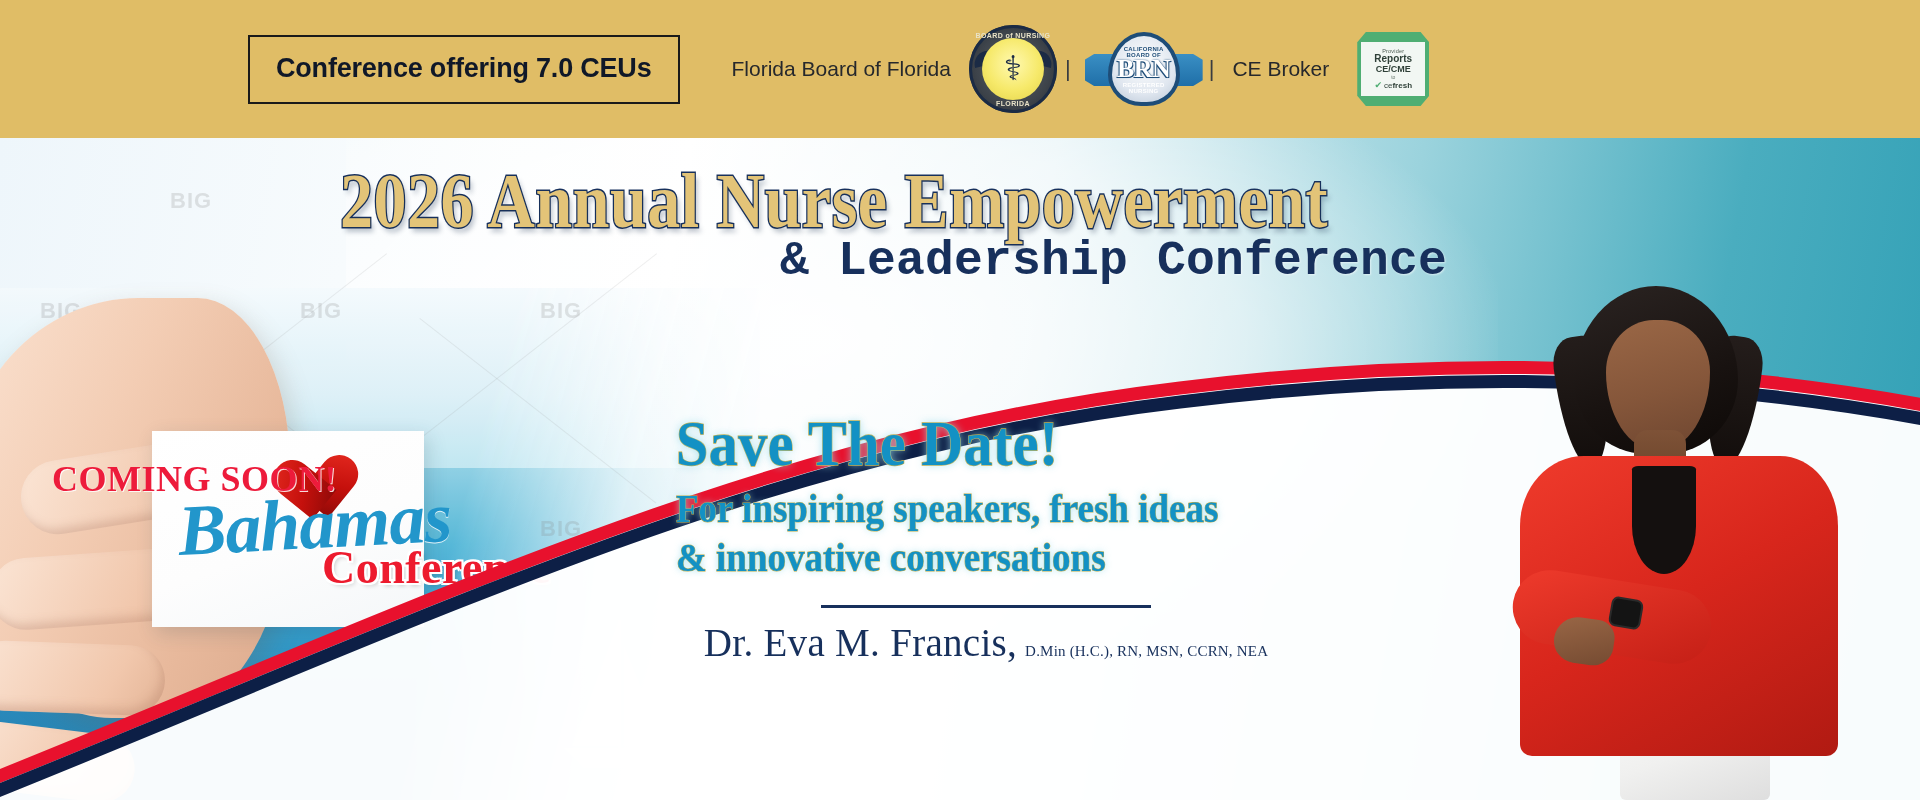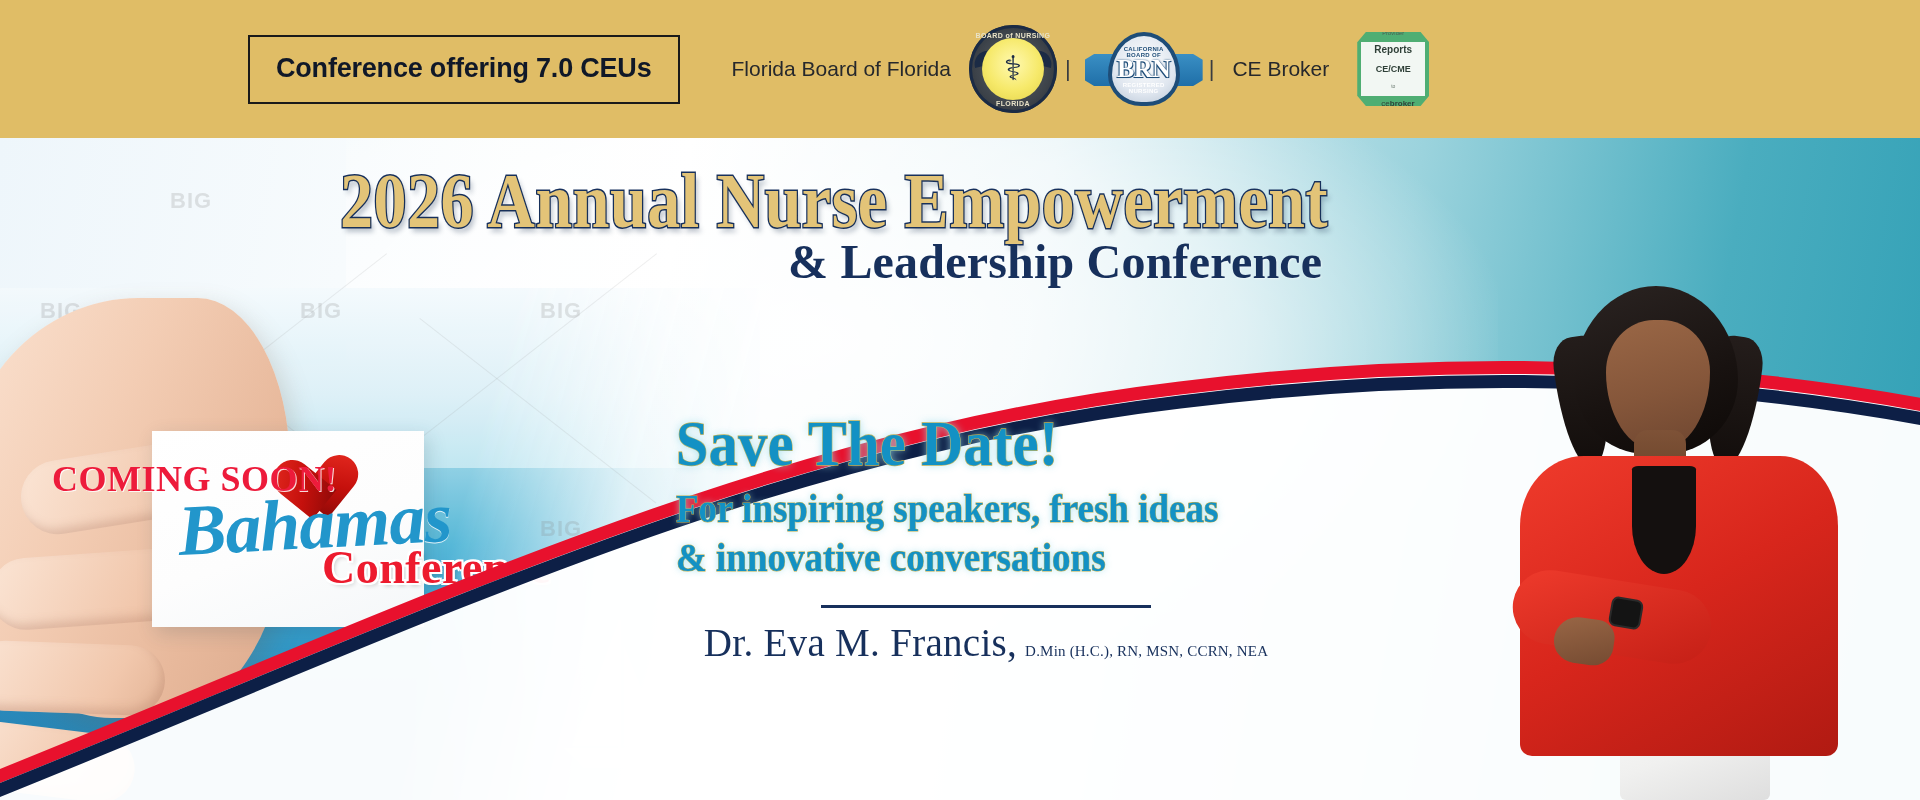--- a/index.html
+++ b/index.html
@@ -128,21 +128,21 @@
     position: relative;
     background: linear-gradient(180deg,#4fae73 0%, #4fae73 100%);
     clip-path: polygon(12% 0, 88% 0, 100% 14%, 100% 86%, 88% 100%, 12% 100%, 0 86%, 0 14%);
     display: flex; align-items: center; justify-content: center;
   }
   .cebroker-inner {
     width: 64px; height: 54px;
     background: #f2f7f3;
     display: flex; flex-direction: column;
     align-items: center; justify-content: center;
-    gap: 9px;
+    gap: 0px;
   }
   .cb-provider { font-size: 5.5px; color: #4a5a50; letter-spacing: .2px; }
   .cb-reports { font-size: 10px; color: #2f4038; font-weight: bold; line-height: 1.05; }
   .cb-cecme  { font-size: 9px; color: #2f4038; font-weight: bold; line-height: 1.05; }
   .cb-to     { font-size: 5px; color: #6a7a70; }
   .cb-logo-row { display: flex; align-items: center; gap: 2px; margin-top: 1px; }
   .cb-check { color: #4fae73; font-size: 9px; line-height: 1; }
   .cb-name { font-size: 8px; color: #2f4038; }
   .cb-name b { font-weight: bold; }
 
@@ -288,28 +288,27 @@
     color: #e3c478;
     -webkit-text-stroke: 2.5px #17305c;
     paint-order: stroke fill;
     text-shadow: 3px 4px 5px rgba(30,50,80,.28);
     white-space: nowrap;
     transform: scaleY(1.18);
     transform-origin: left top;
   }
   .title-sub {
     position: absolute; left: 780px; top: 96px;
-    font-family: Liberation Serif, serif;
+    font-family: Liberation Mono, monospace;
     font-weight: bold;
     font-size: 48px;
     color: #17305c;
     letter-spacing: 0.2px;
     white-space: nowrap;
     text-shadow: 1px 1px 2px rgba(255,255,255,.55);
-    margin-left: 8px;
   }
 
   
   .std-block { position: absolute; left: 676px; top: 272px; width: 620px; text-align: left; }
   .std-title {
     font-family: "Liberation Serif", serif;
     font-weight: bold;
     font-size: 58px;
     color: #1391c4;
     letter-spacing: 0.5px;
@@ -458,21 +457,21 @@
     <div class="accred-item">
       <span class="accred-text">CE Broker</span>
       <span class="cebroker-badge">
         <span class="cebroker-inner">
           <span class="cb-provider">Provider</span>
           <span class="cb-reports">Reports</span>
           <span class="cb-cecme">CE/CME</span>
           <span class="cb-to">to</span>
           <span class="cb-logo-row">
             <span class="cb-check">✔</span>
-            <span class="cb-name"><span>ce</span><b>broker</b></span>
+            <span class="cb-name"><span>ce</span><b>fresh</b></span>
           </span>
         </span>
       </span>
     </div>
   </div>
 
   <div class="hero">
 
     <div class="hero-wash"></div>
 

